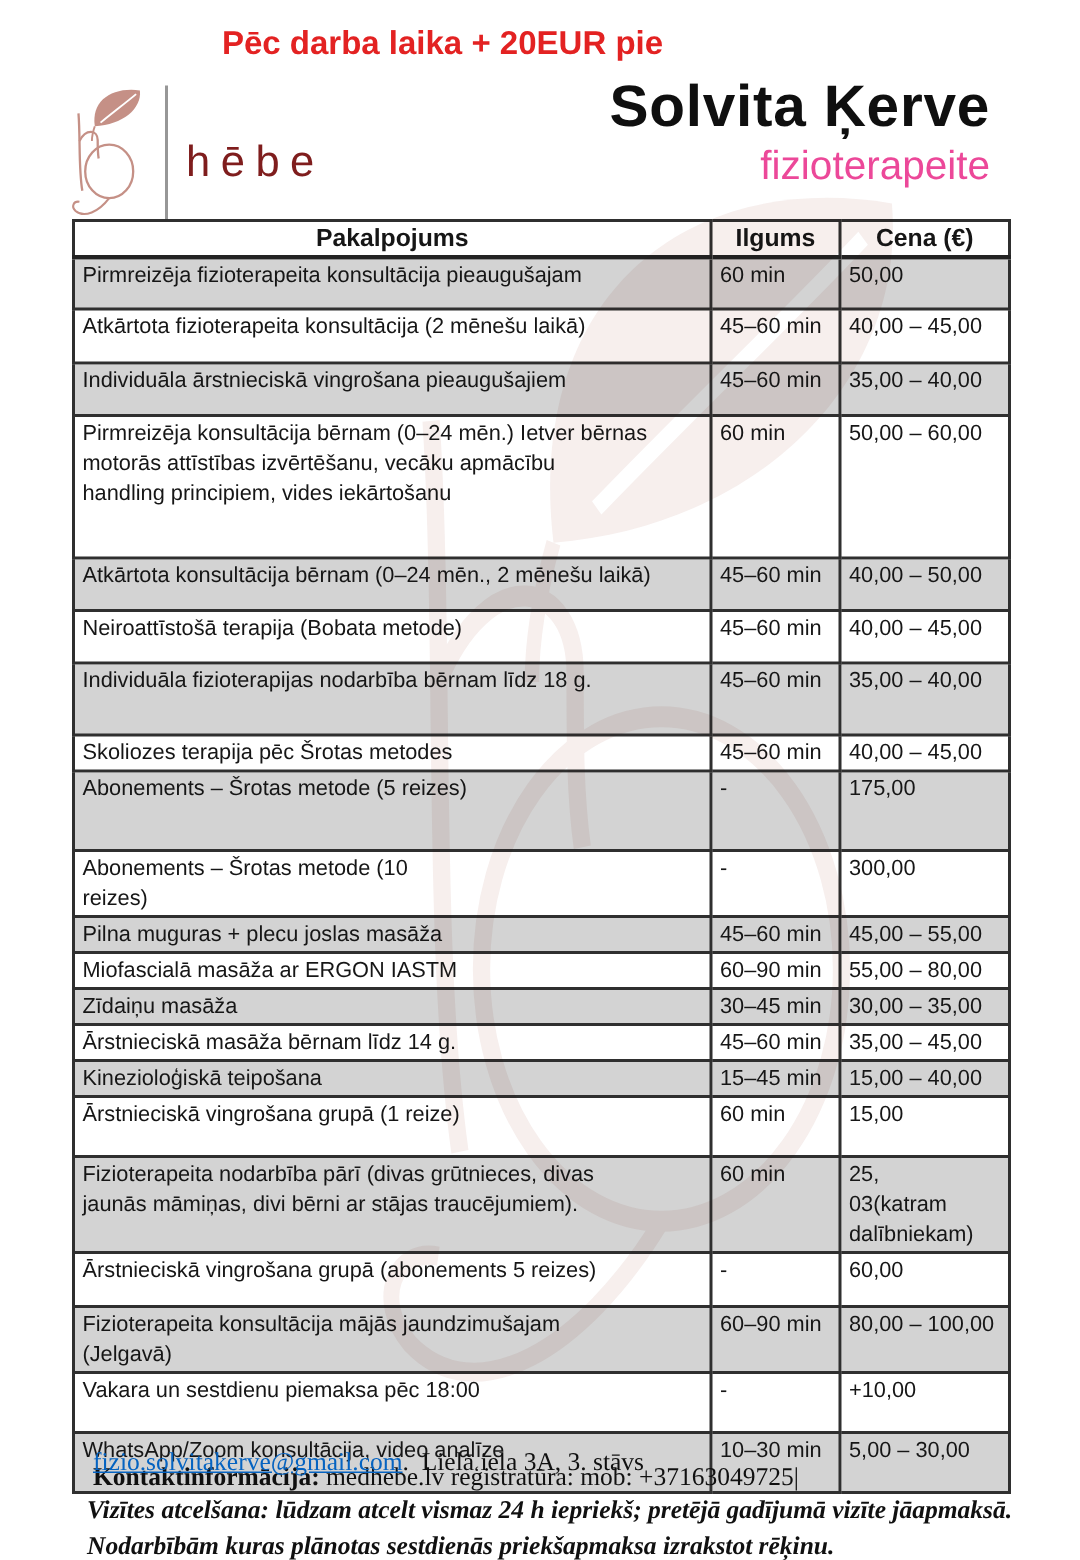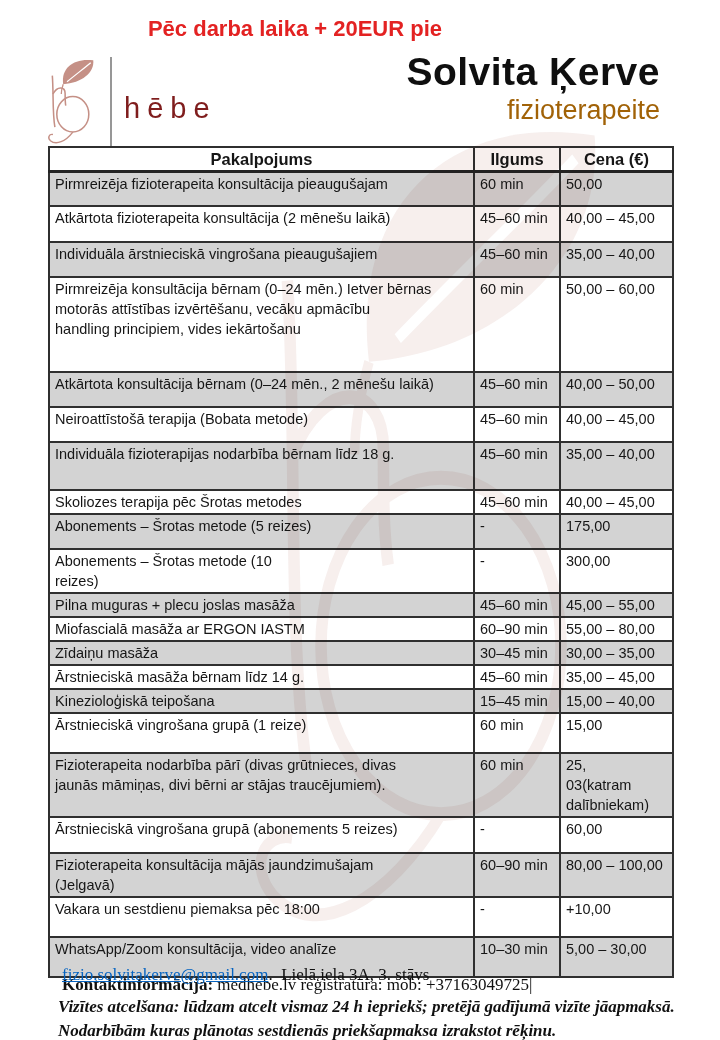--- a/index.html
+++ b/index.html
@@ -16,21 +16,21 @@
   .logo-divider { position:absolute; left:110px; top:57px; width:2px; height:89px; background:#979797; }
   .brand {
     position:absolute; left:124px; top:92px; font-size:29px; letter-spacing:7px;
     color:#7f1d1d; font-weight:400;
   }
   .name {
     position:absolute; right:60px; top:50px; font-size:39px; font-weight:600;
     color:#0f0f0f; letter-spacing:0.5px; white-space:nowrap;
   }
   .role {
-    position:absolute; right:60px; top:95px; font-size:27px; font-weight:500; color:#a16207;
+    position:absolute; right:60px; top:95px; font-size:27px; font-weight:500; color:#ec4899;
   }
   table.price {
     position:absolute; left:48px; top:146px; width:624px;
     border-collapse:collapse; table-layout:fixed;
   }
   table.price th, table.price td {
     border:2px solid #2f2f2f; vertical-align:top; padding:1px 5px;
     font-size:14.5px; line-height:20px; white-space:pre-line; overflow:hidden;
   }
   table.price thead th {
@@ -125,21 +125,21 @@
         <tr class="shaded" style="height: 48px;">
           <td class="td-service">Individuāla fizioterapijas nodarbība bērnam līdz 18 g.</td>
           <td class="td-duration">45–60 min</td>
           <td class="td-price">35,00 – 40,00</td>
         </tr>
         <tr style="height: 22px;">
           <td class="td-service">Skoliozes terapija pēc Šrotas metodes</td>
           <td class="td-duration">45–60 min</td>
           <td class="td-price">40,00 – 45,00</td>
         </tr>
-        <tr class="shaded" style="height: 35px;">
+        <tr class="shaded" style="height: 53px;">
           <td class="td-service">Abonements – Šrotas metode (5 reizes)</td>
           <td class="td-duration">-</td>
           <td class="td-price">175,00</td>
         </tr>
         <tr style="height: 40px;">
           <td class="td-service">Abonements – Šrotas metode (10
 reizes)</td>
           <td class="td-duration">-</td>
           <td class="td-price">300,00</td>
         </tr>

